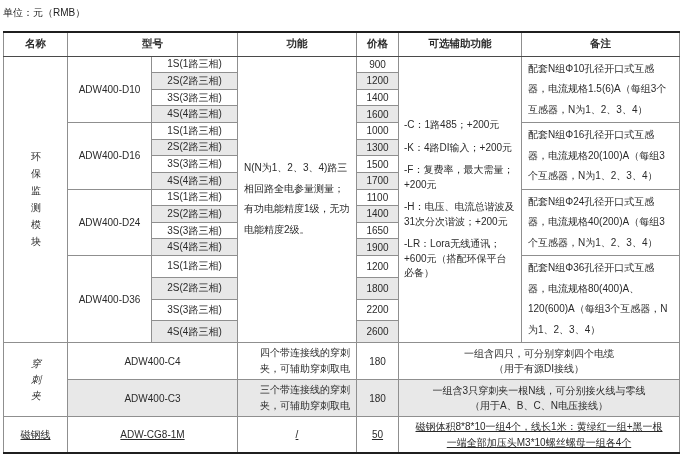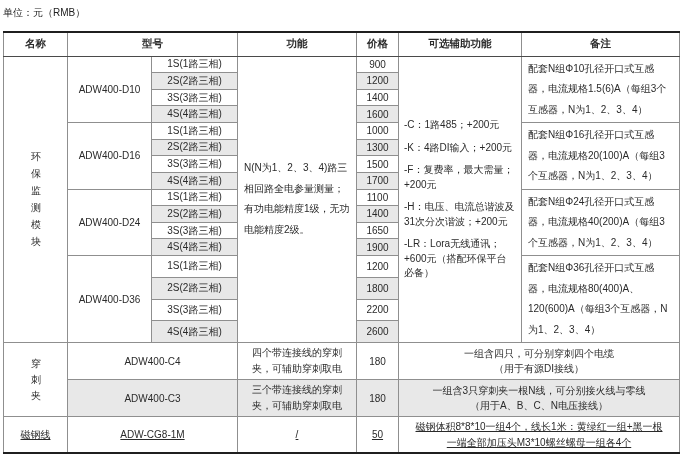--- a/index.html
+++ b/index.html
@@ -28,30 +28,30 @@
   tr.mrow{height:16.5px;}
   tr.acc-row{height:35px;}
   tr.mag-row{height:28px;text-decoration:underline;}
   tr.sep td{border-top:1px solid #4a4a4a;}
   .shade{background:#e8e8e8;margin-top:16px;}
   .cat-cell{background:#fff;}
   .vname{
     width:11px;margin:0 auto;word-break:break-all;
     line-height:1.7;text-align:right;
   }
-  .vname.short{line-height:1.6;}
+  .vname.short{line-height:1.6;font-style:italic;}
   .model-cell{text-align:center;}
   .func-cell{
     text-align:left;padding:2px 6px;line-height:2.05;
     vertical-align:middle;
   }
   .aux-cell{text-align:left;padding:2px 5px;vertical-align:middle;}
   .aux-cell p{margin:8px 0;line-height:1.45;}
   .remark-cell{text-align:left;padding:2px 6px;line-height:2.05;vertical-align:middle;}
-  .acc-func{text-align:center;padding:2px 6px;line-height:1.6;}
+  .acc-func{text-align:right;padding:2px 6px;line-height:1.6;}
   .note-cell{white-space:pre-line;line-height:1.55;padding:2px 12px;}
 </style>
 </head>
 <body>
 
 <div class="page">
   <div class="unit-label">单位：元（RMB）</div>
 
   <table class="price">
     <colgroup>

